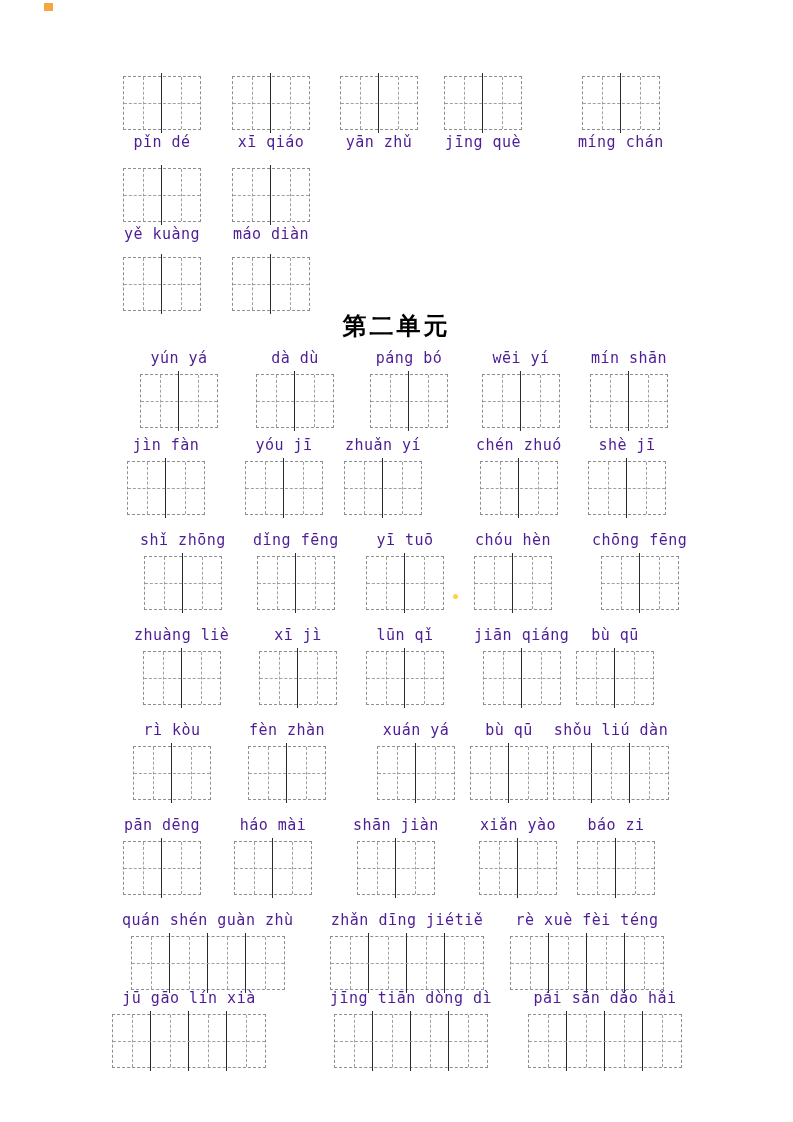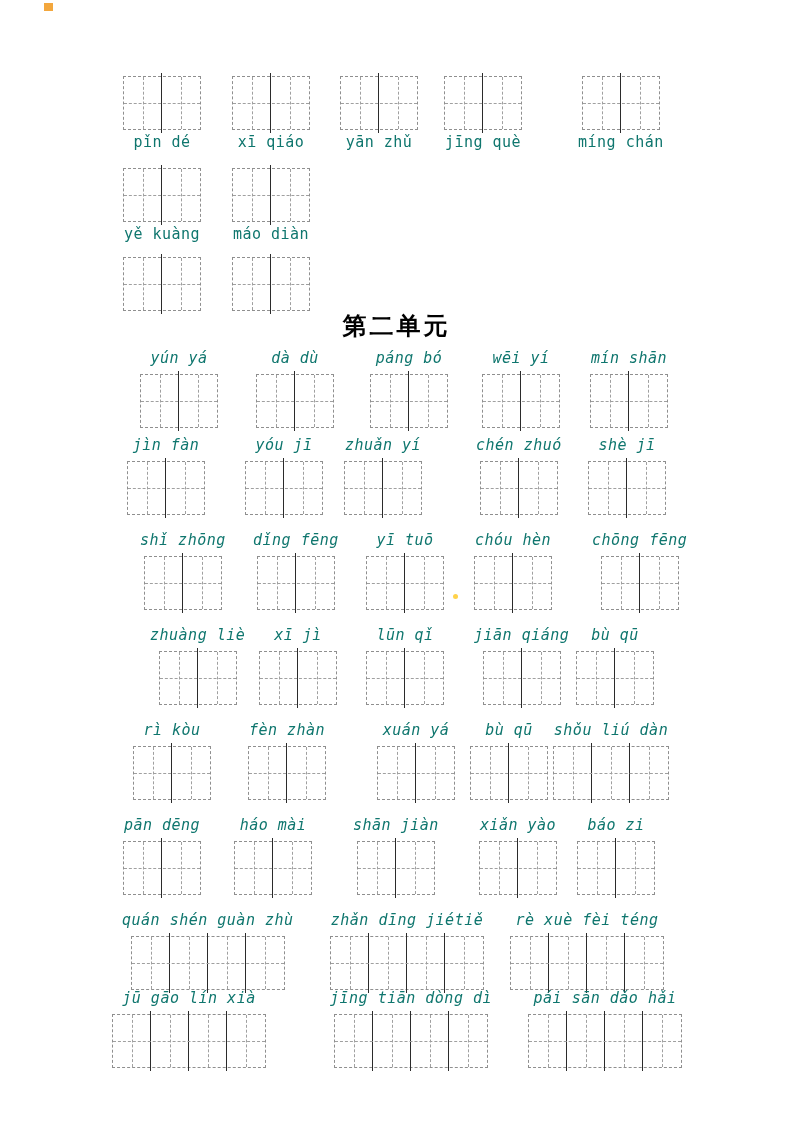--- a/index.html
+++ b/index.html
@@ -6,24 +6,24 @@
   .page{
     position:relative;
     width:793px;height:1122px;
     background:#ffffff;
     font-family:"DejaVu Sans Mono","Liberation Mono",monospace;
     overflow:hidden;
   }
   .block{position:absolute;left:0;width:100%;}
   .col{position:absolute;display:flex;flex-direction:column;align-items:center;}
   .pinyin{
-    font-size:15px;line-height:16px;color:#0f766e;
+    font-size:15px;line-height:16px;color:#4c1d95;
     white-space:nowrap;letter-spacing:0.5px;
   }
-  .col .pinyin.above{margin-bottom:8px;font-style:italic;}
+  .col .pinyin.above{margin-bottom:8px;}
   .col .pinyin.below{margin-top:4px;}
   .group{position:relative;display:flex;border:1px dashed #8f8f8f;background:#fff;}
   .group::after{ 
     content:"";position:absolute;left:0;right:0;top:50%;
     border-top:1px dashed #a0a0a0;pointer-events:none;
   }
   .cell{width:38px;height:52px;position:relative;}
   .cell::before{ 
     content:"";position:absolute;left:50%;top:0;bottom:0;
     border-left:1px dashed #a0a0a0;
@@ -230,21 +230,21 @@
     <div class="col" style="left:592px">
       <span class="pinyin above">chōng fēng</span>
       <div class="group">
           <div class="cell"></div>
           <div class="cell"></div>
         </div>
     </div>
   </div>
 
   <div class="block" style="top:627px">
-    <div class="col" style="left:150px">
+    <div class="col" style="left:134px">
       <span class="pinyin above">zhuàng liè</span>
       <div class="group">
           <div class="cell"></div>
           <div class="cell"></div>
         </div>
     </div>
     <div class="col" style="left:259px">
       <span class="pinyin above">xī jì</span>
       <div class="group">
           <div class="cell"></div>

